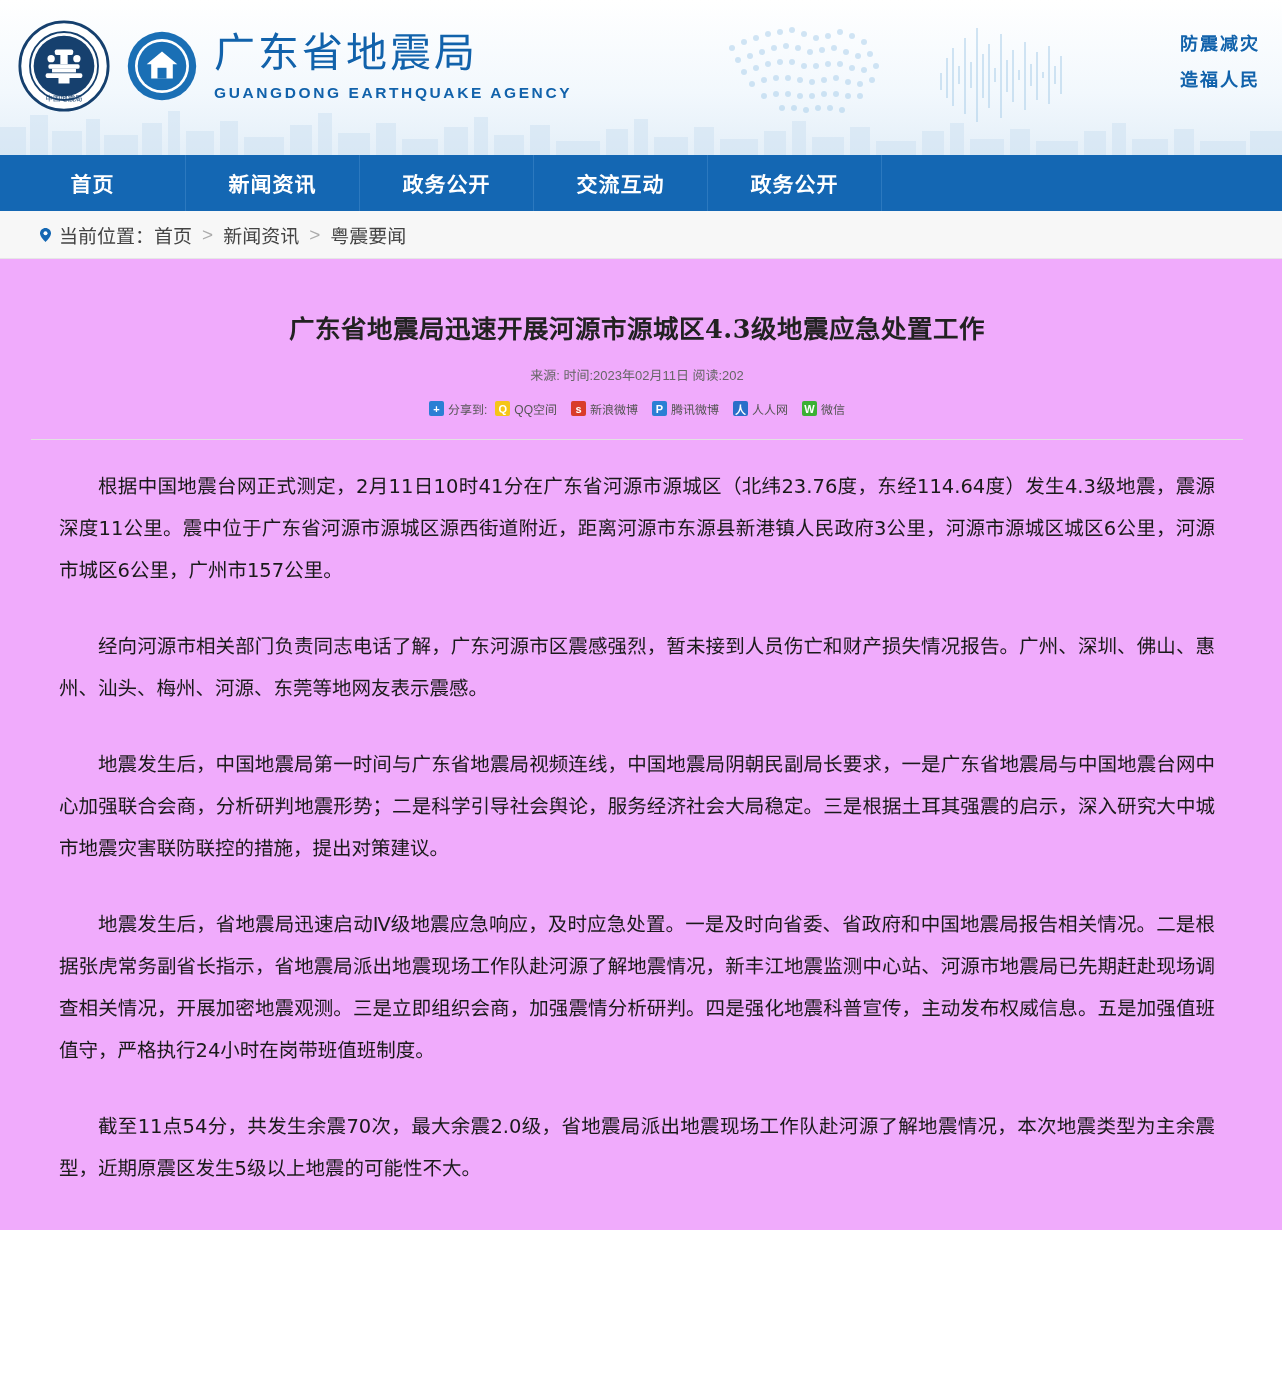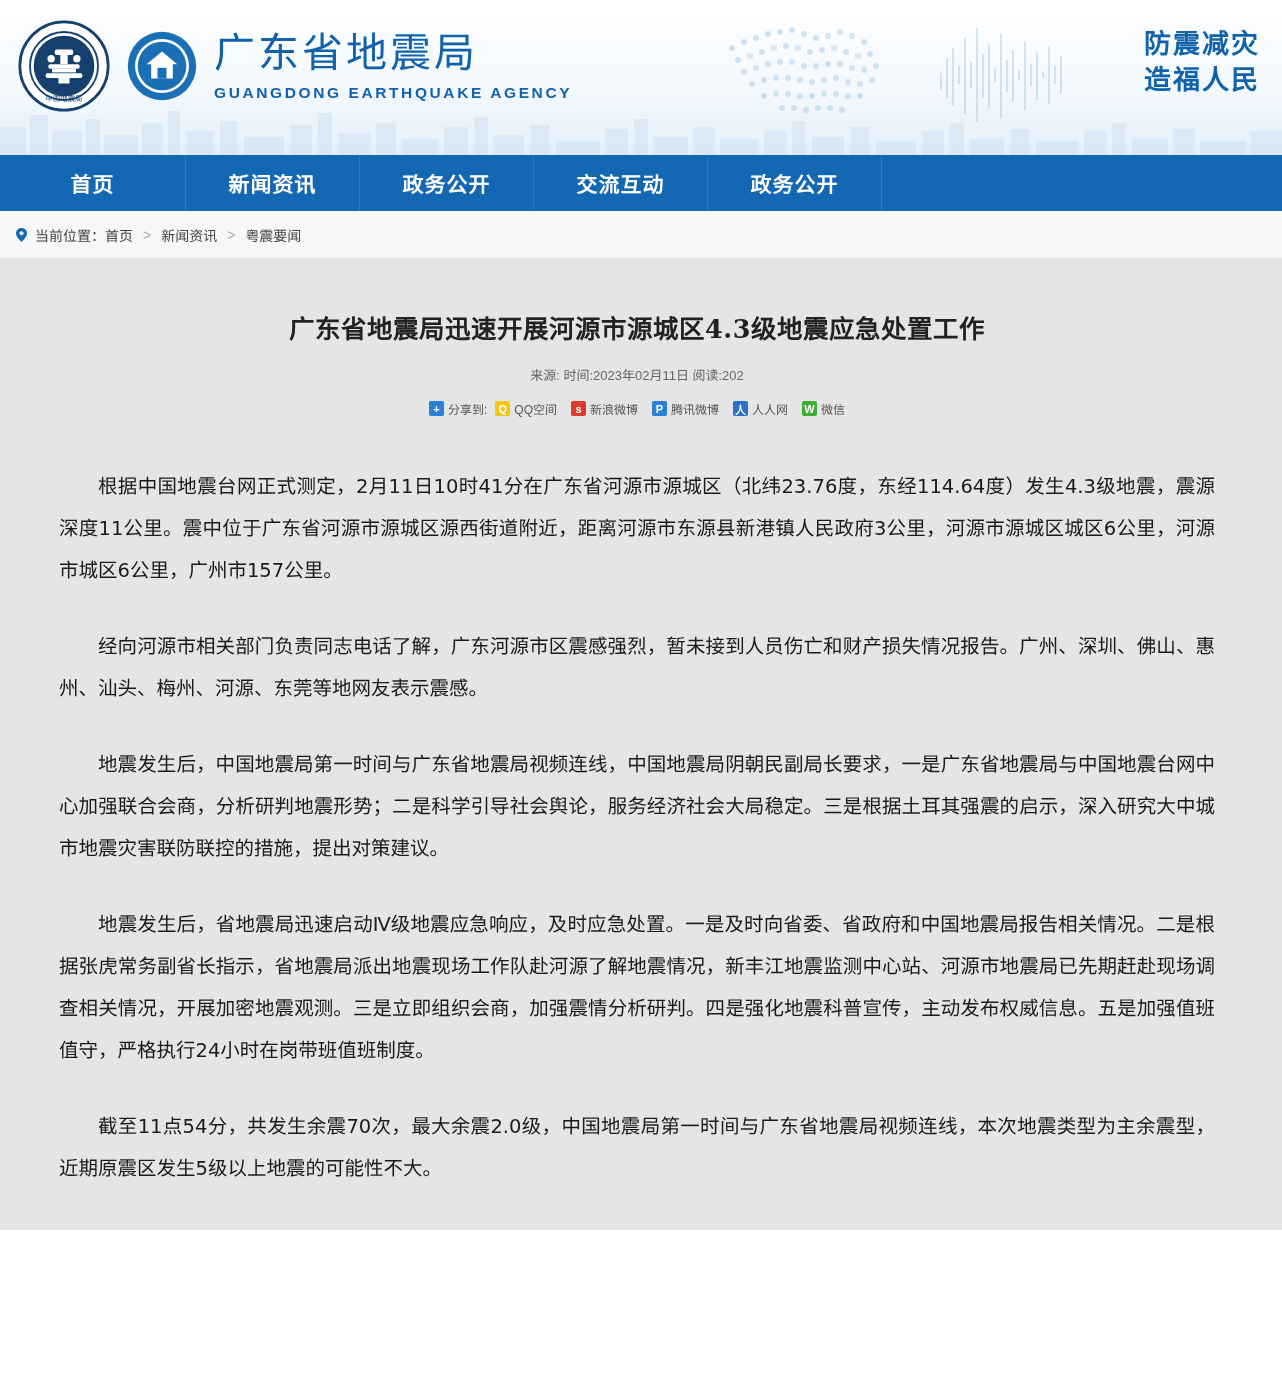--- a/index.html
+++ b/index.html
@@ -56,21 +56,21 @@
     letter-spacing: 2.6px;
     white-space: nowrap;
     margin-top: 4px;
   }
   .slogan {
     position: absolute; right: 22px; top: 26px;
     text-align: right;
   }
   .slogan div {
     font-family: Liberation Sans, sans-serif;
-    font-size: 27px;
+    font-size: 18px;
     font-weight: bold;
     color: #1162ab;
     letter-spacing: 2px;
     line-height: 36px;
     white-space: nowrap;
     margin-left: 34px;
   }
 
   
   .nav {
@@ -94,32 +94,32 @@
   .nav-item:first-child { min-width: 186px; }
   .nav-item:last-child { border-right: 1px solid #2c79bf; }
   .nav-filler { flex: 1 1 auto; }
 
   
   .crumb-wrap {
     height: 48px;
     background: #f7f7f7;
     border-bottom: 1px solid #e6e6e6;
     display: flex; align-items: center;
-    padding-left: 16px;
-    font-size: 14px;
+    padding-left: 40px;
+    font-size: 19px;
     color: #555;
   }
   .pin-icon { margin-right: 8px; display:inline-flex; }
   .crumb-label { color: #444; }
   .crumb-sep { margin: 0 10px; color: #aaa; }
   .crumb-link { color: #444; text-decoration: none; cursor: pointer; }
 
   
   .page {
-    background: #e5e5e5;
+    background: #f0abfc;
     padding: 0 8px 40px 0;
   }
   .article {
     width: 1212px;
     margin: 0 auto;
     padding-top: 34px;
   }
   .art-title {
     font-family: "DejaVu Serif", "Liberation Serif", serif;
     font-size: 25.5px;
@@ -422,17 +422,17 @@
       </span>
     </div>
 
     <hr class="divider">
 
     <div class="body-text">
       <p>根据中国地震台网正式测定，2月11日10时41分在广东省河源市源城区（北纬23.76度，东经114.64度）发生4.3级地震，震源深度11公里。震中位于广东省河源市源城区源西街道附近，距离河源市东源县新港镇人民政府3公里，河源市源城区城区6公里，河源市城区6公里，广州市157公里。</p>
       <p>经向河源市相关部门负责同志电话了解，广东河源市区震感强烈，暂未接到人员伤亡和财产损失情况报告。广州、深圳、佛山、惠州、汕头、梅州、河源、东莞等地网友表示震感。</p>
       <p>地震发生后，中国地震局第一时间与广东省地震局视频连线，中国地震局阴朝民副局长要求，一是广东省地震局与中国地震台网中心加强联合会商，分析研判地震形势；二是科学引导社会舆论，服务经济社会大局稳定。三是根据土耳其强震的启示，深入研究大中城市地震灾害联防联控的措施，提出对策建议。</p>
       <p>地震发生后，省地震局迅速启动Ⅳ级地震应急响应，及时应急处置。一是及时向省委、省政府和中国地震局报告相关情况。二是根据张虎常务副省长指示，省地震局派出地震现场工作队赴河源了解地震情况，新丰江地震监测中心站、河源市地震局已先期赶赴现场调查相关情况，开展加密地震观测。三是立即组织会商，加强震情分析研判。四是强化地震科普宣传，主动发布权威信息。五是加强值班值守，严格执行24小时在岗带班值班制度。</p>
-      <p>截至11点54分，共发生余震70次，最大余震2.0级，中国地震局第一时间与广东省地震局视频连线，本次地震类型为主余震型，近期原震区发生5级以上地震的可能性不大。</p>
+      <p>截至11点54分，共发生余震70次，最大余震2.0级，省地震局派出地震现场工作队赴河源了解地震情况，本次地震类型为主余震型，近期原震区发生5级以上地震的可能性不大。</p>
     </div>
 
   </div>
 </div>
 
 </body></html>

